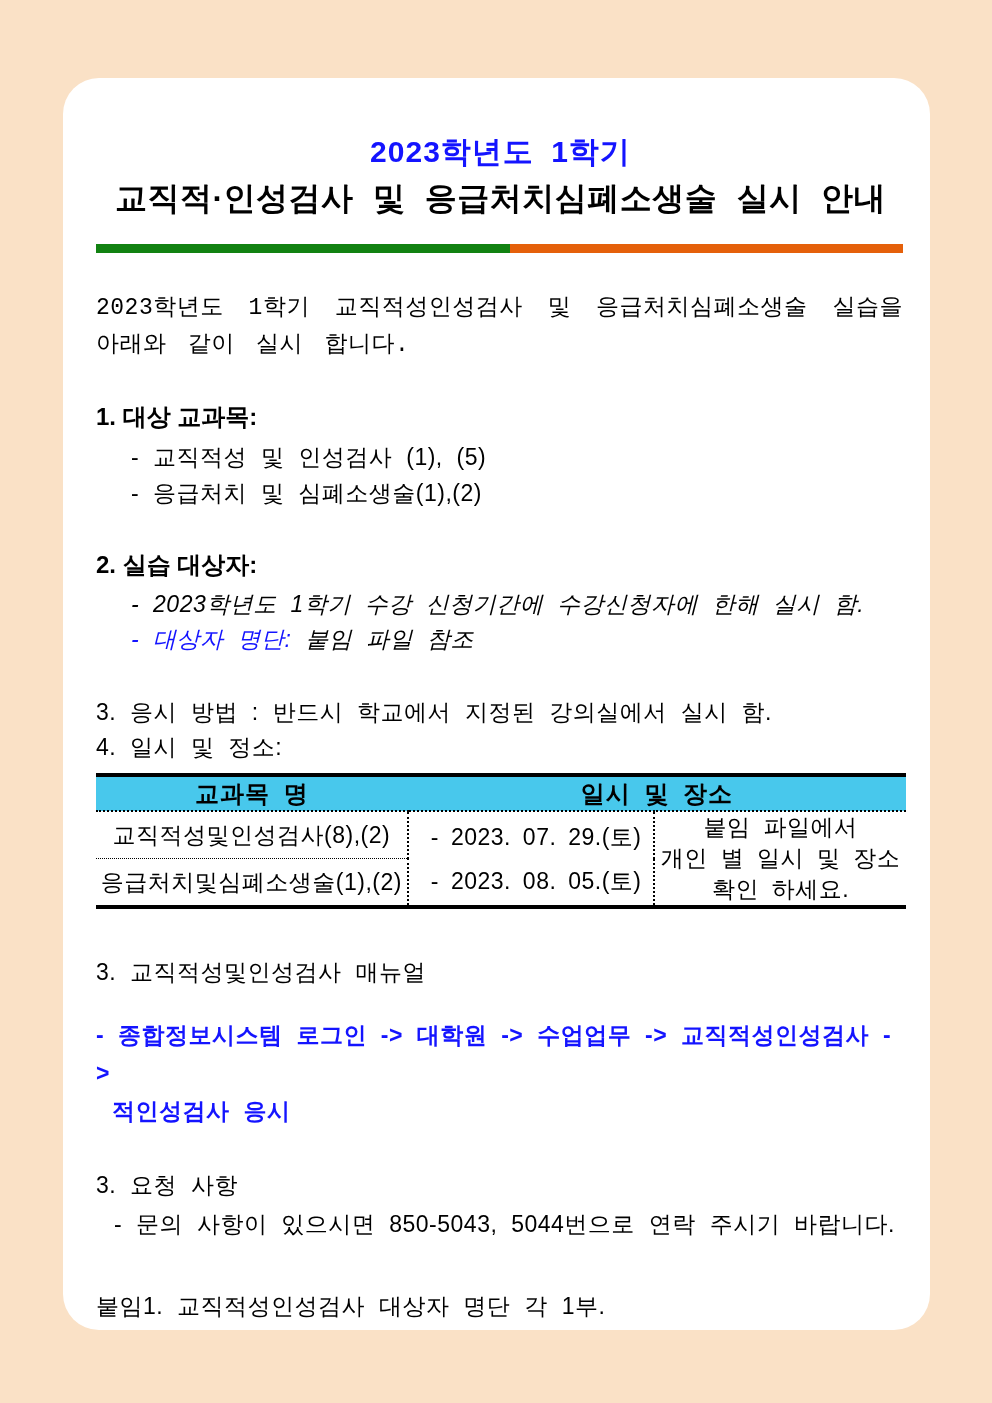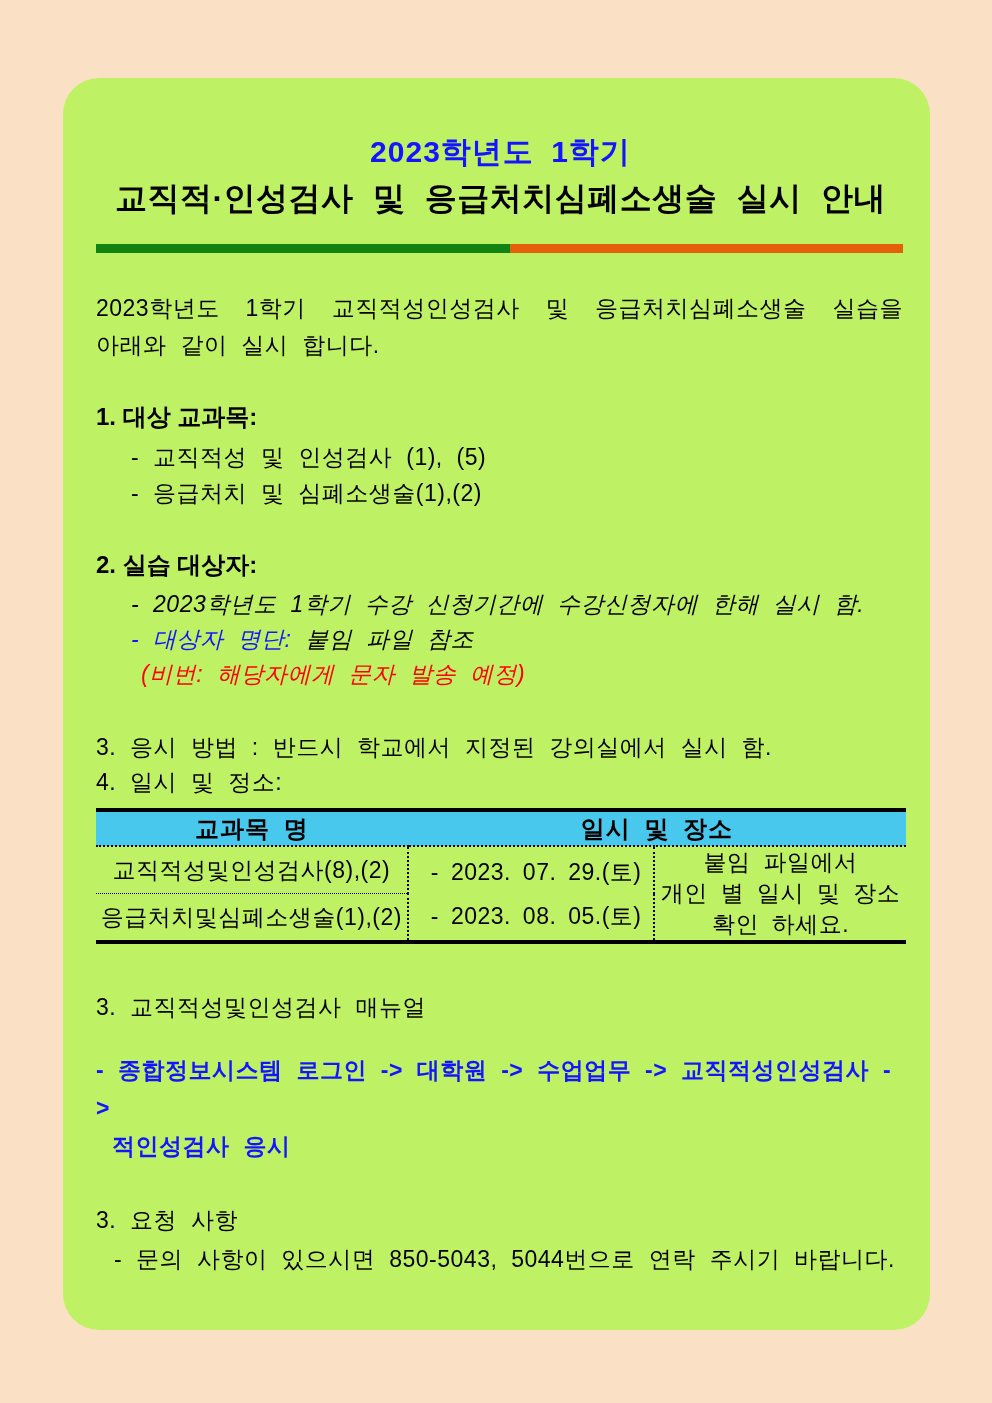--- a/index.html
+++ b/index.html
@@ -6,21 +6,21 @@
   body{
     width:992px;height:1403px;
     background:#FAE1C6;
     font-family:"Liberation Sans","DejaVu Sans",sans-serif;
     color:#000;
     position:relative;
   }
   .card{
     position:absolute;left:63px;top:78px;
     width:867px;height:1252px;
-    background:#bef264;border-radius:36px;
+    background:#ffffff;border-radius:36px;
     box-sizing:border-box;
     padding:54px 25px 0 33px;
     overflow:hidden;
   }
   .title-line1{
     text-align:center;
     color:#1414FF;
     font-size:30px;font-weight:bold;
     letter-spacing:1px;word-spacing:8px;
     line-height:40px;
@@ -33,21 +33,21 @@
     line-height:44px;margin-top:4px;
   }
   .divider{
     display:flex;height:9px;width:807px;margin-top:24px;
   }
   .divider .seg-green{flex:0 0 51.3%;background:#128212;}
   .divider .seg-orange{flex:1;background:#E5600A;}
 
   .body-text{font-size:23px;letter-spacing:0.5px;word-spacing:7px;line-height:35px;}
 
-  .intro{margin-top:38px;width:807px;}
+  .intro{margin-top:38px;width:807px;font-family:Liberation Mono, monospace;}
   .intro .l1{text-align:justify;text-align-last:justify;}
   .intro .l2{margin-top:2px;}
 
   .sec-heading{font-size:24px;font-weight:bold;margin-top:38px;}
   .sec-items{margin-top:6px;padding-left:35px;}
   .sec-items > div{line-height:36px;}
 
   .sec2-items{margin-top:6px;padding-left:35px;font-style:italic;}
   .sec2-items > div{line-height:35px;}
   .run-blue{color:#1414FF;}
@@ -111,21 +111,20 @@
   <div class="sec-heading">1. 대상 교과목:</div>
   <div class="sec-items body-text">
     <div>- 교직적성 및 인성검사 (1), (5)</div>
     <div>- 응급처치 및 심폐소생술(1),(2)</div>
   </div>
 
   <div class="sec-heading">2. 실습 대상자:</div>
   <div class="sec2-items body-text">
     <div>- 2023학년도 1학기 수강 신청기간에 수강신청자에 한해 실시 함.</div>
     <div><span class="run-blue">- 대상자 명단:</span><span> 붙임 파일 참조</span></div>
-    <div class="line-red">(비번: 해당자에게 문자 발송 예정)</div>
   </div>
 
   <div class="plain-heading">3. 응시 방법 : 반드시 학교에서 지정된 강의실에서 실시 함.</div>
   <div class="plain-heading tight">4. 일시 및 정소:</div>
 
   <table class="notice-table">
     <colgroup>
       <col style="width:38.5%">
       <col style="width:30.4%">
       <col style="width:31.1%">

